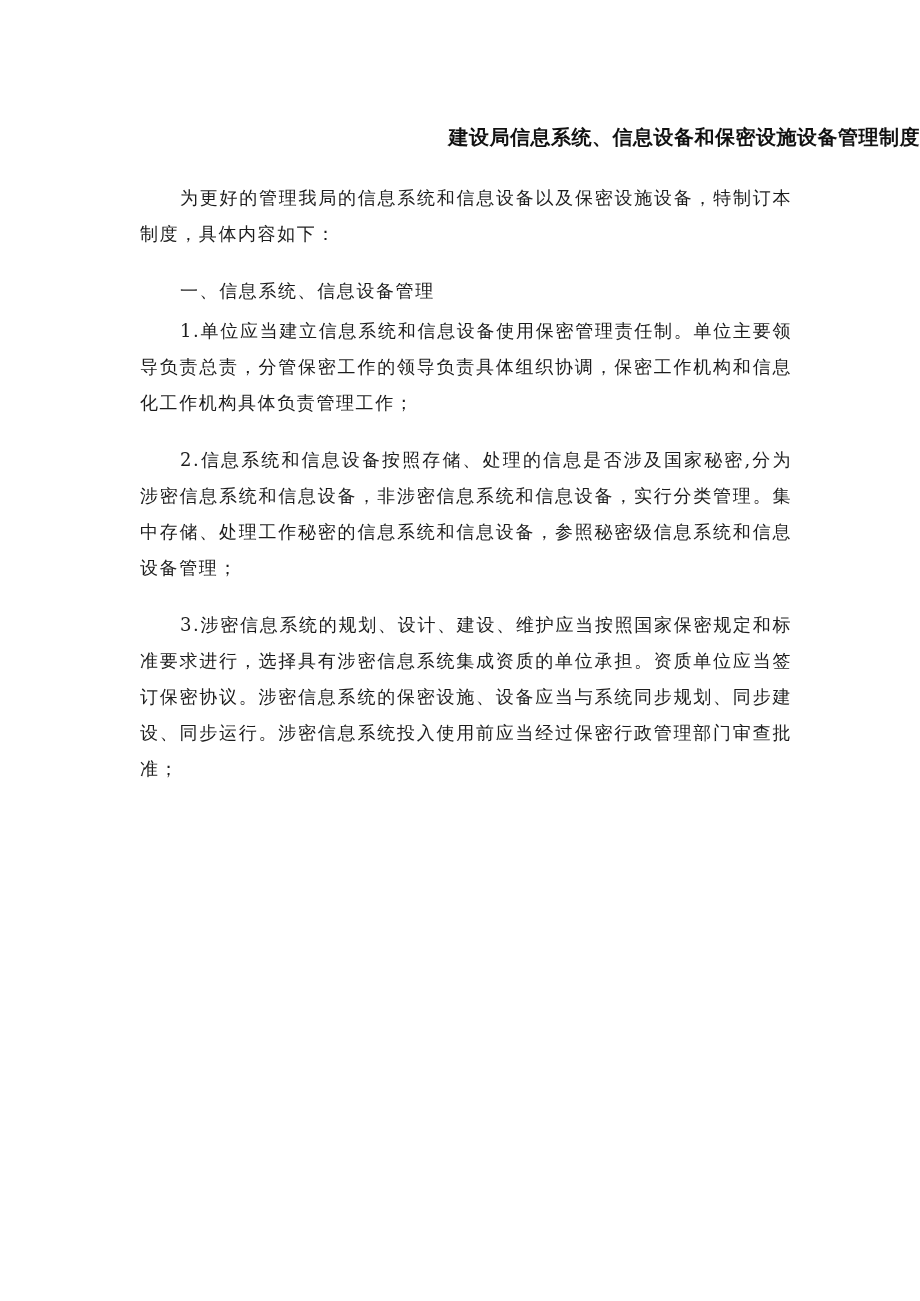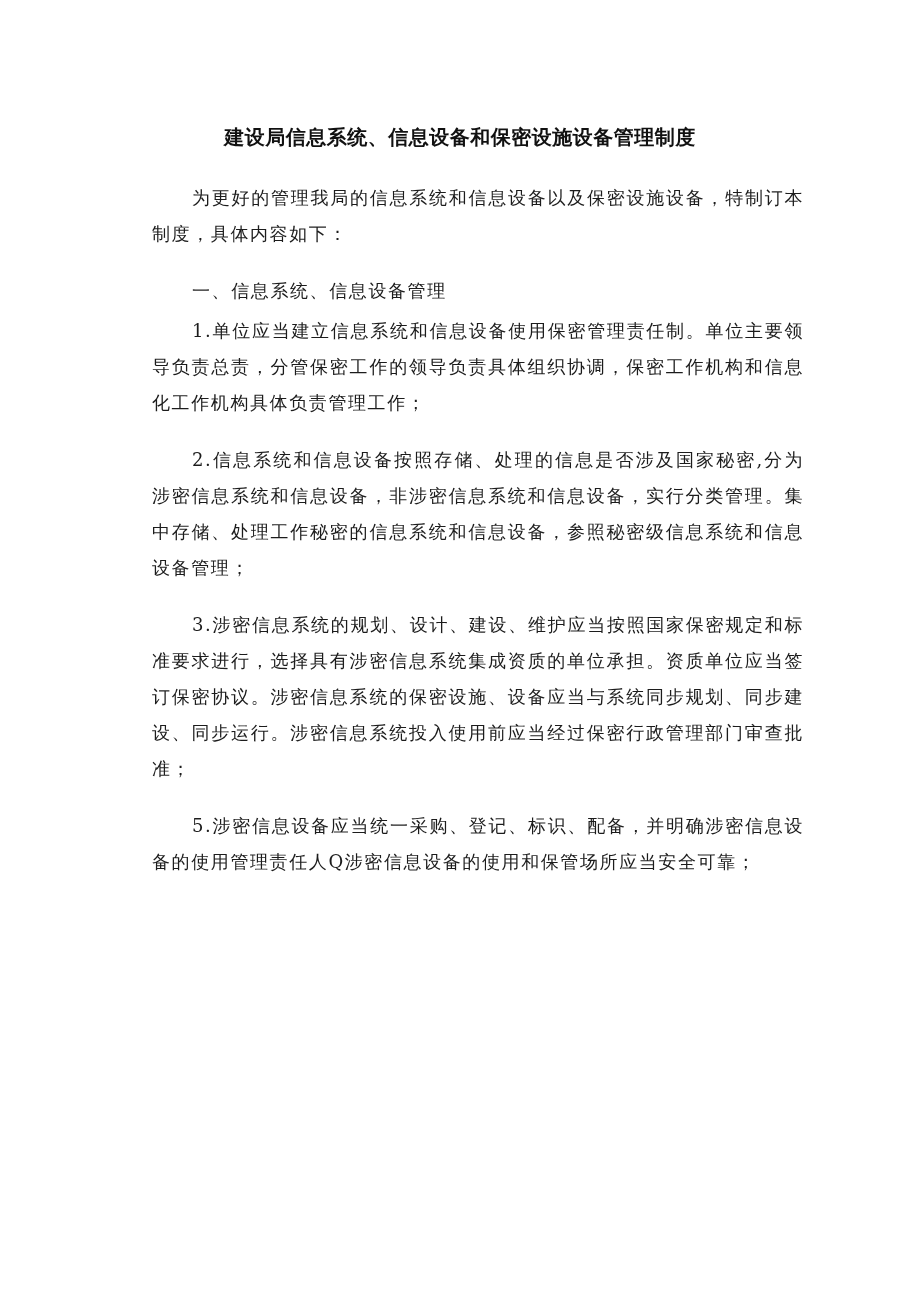--- a/index.html
+++ b/index.html
@@ -21,32 +21,32 @@
     top: 0;
     width: 920px;
     height: 1301px;
     background: #ffffff;
   }
   .title {
     position: absolute;
     top: 122px;
     left: 0;
     width: 920px;
-    text-align: center;
+    text-align: right;
     font-family: "DejaVu Sans", "Liberation Sans", sans-serif;
     font-size: 20px;
     font-weight: bold;
     letter-spacing: 0.5px;
     line-height: 30px;
     margin: 0;
     color: #111111;
   }
   .body {
     position: absolute;
-    left: 152px;
+    left: 140px;
     top: 180px;
     width: 652px;
   }
   .para {
     margin: 0 0 21px 0;
     font-size: 18px;
     line-height: 36px;
     text-indent: 40px;
     letter-spacing: 1.6px;
     text-align: justify;
@@ -61,15 +61,14 @@
 
 <div class="page">
   <h1 class="title">建设局信息系统、信息设备和保密设施设备管理制度</h1>
 
   <div class="body">
     <p class="para">为更好的管理我局的信息系统和信息设备以及保密设施设备，特制订本制度，具体内容如下：</p>
     <p class="para heading">一、信息系统、信息设备管理</p>
     <p class="para">1.单位应当建立信息系统和信息设备使用保密管理责任制。单位主要领导负责总责，分管保密工作的领导负责具体组织协调，保密工作机构和信息化工作机构具体负责管理工作；</p>
     <p class="para">2.信息系统和信息设备按照存储、处理的信息是否涉及国家秘密,分为涉密信息系统和信息设备，非涉密信息系统和信息设备，实行分类管理。集中存储、处理工作秘密的信息系统和信息设备，参照秘密级信息系统和信息设备管理；</p>
     <p class="para">3.涉密信息系统的规划、设计、建设、维护应当按照国家保密规定和标准要求进行，选择具有涉密信息系统集成资质的单位承担。资质单位应当签订保密协议。涉密信息系统的保密设施、设备应当与系统同步规划、同步建设、同步运行。涉密信息系统投入使用前应当经过保密行政管理部门审查批准；</p>
-    <p class="para">5.涉密信息设备应当统一采购、登记、标识、配备，并明确涉密信息设备的使用管理责任人Q涉密信息设备的使用和保管场所应当安全可靠；</p>
   </div>
 </div>
 
 </body></html>

